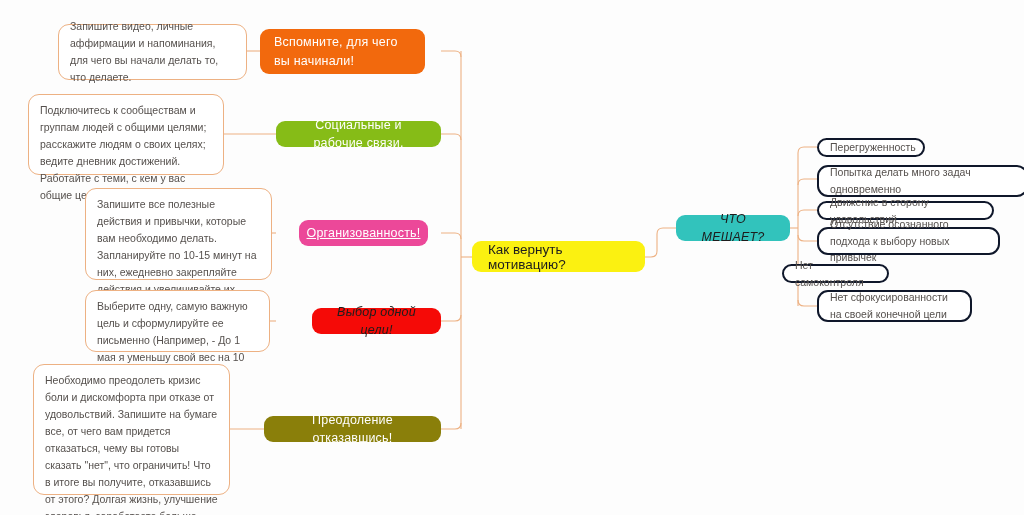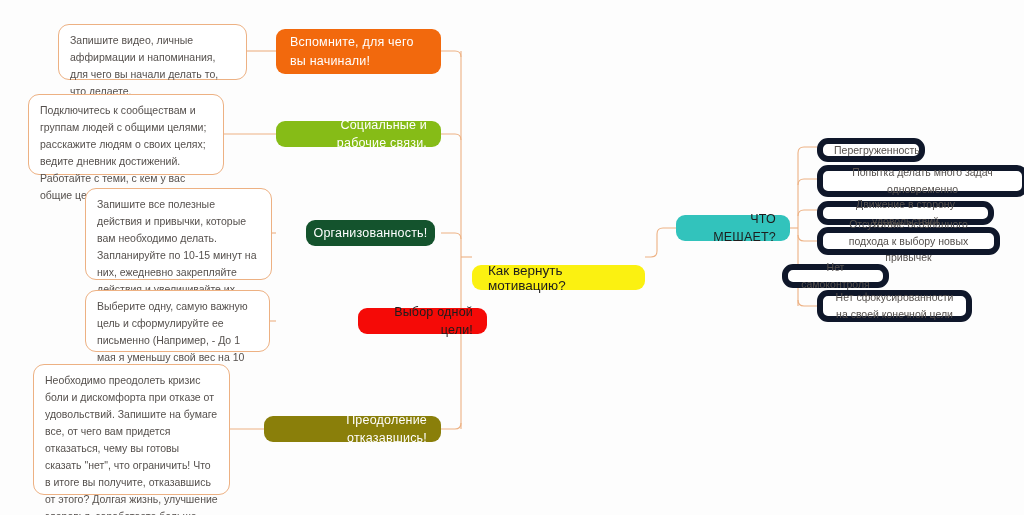--- a/index.html
+++ b/index.html
@@ -32,22 +32,22 @@
   }
   
   .branch {
     justify-content: center;
     padding: 6px 14px;
     font-size: 12.5px;
     letter-spacing: .2px;
     color: #ffffff;
     border-radius: 9px;
   }
-  .branch.dark-text { color: #1d1d1d; }
-  .branch .label { line-height: 1.45; text-align: right; }
+  .branch.dark-text { color: #1d1d1d; font-style: italic; }
+  .branch .label { line-height: 1.45; text-align: center; }
   .branch.left-align .label { text-align: left; width: 100%; }
 
   
   .central {
     justify-content: center;
     padding: 8px 16px;
     font-size: 13.5px;
     color: #1d1d1d;
     background: #fbf111;
     border-radius: 9px;
@@ -60,27 +60,26 @@
     border-radius: 11px;
     padding: 7px 11px;
     font-size: 10.5px;
     line-height: 1.62;
     color: #55504d;
   }
   .callout .label { display: block; }
 
   .leaf {
     background: #ffffff;
-    border: 6px solid #0f172a;
+    border: 2px solid #0f172a;
     border-radius: 11px;
     padding: 6px 11px;
     font-size: 10.5px;
     line-height: 1.6;
     color: #55504d;
-    text-align: center;
   }
 </style>
 </head>
 <body>
 
 <div id="canvas">
 
   <svg id="wires" viewBox="0 0 1024 515" xmlns="http://www.w3.org/2000/svg">
     <g fill="none" stroke="#edb183" stroke-width="1.1">
 
@@ -108,46 +107,46 @@
 
       <path d="M817,147 L804,147 Q798,147 798,153"></path>
       <path d="M817,179 L804,179 Q798,179 798,185"></path>
       <path d="M817,210 L804,210 Q798,210 798,216"></path>
       <path d="M817,241 L804,241 Q798,241 798,235"></path>
       <path d="M817,273 L804,273 Q798,273 798,267"></path>
       <path d="M817,306 L804,306 Q798,306 798,300"></path>
     </g>
   </svg>
 
-  <div class="node central" style="left:472px; top:241px; width:173px; height:25px;margin-top:24px;">
+  <div class="node central" style="left:472px; top:241px; width:173px; height:31px;">
     <span class="label">Как вернуть мотивацию?</span>
   </div>
 
-  <div class="node branch left-align" style="left:276px; top:29px; width:165px; height:45px; background:#f2690d;">
+  <div class="node branch left-align" style="left:260px; top:29px; width:165px; height:45px; background:#f2690d;">
     <span class="label">Вспомните, для чего вы начинали!</span>
   </div>
-  <div class="node callout" style="left:58px; top:24px; width:189px; height:56px; align-items:flex-start;">
+  <div class="node callout" style="left:58px; top:24px; width:189px; height:56px; align-items:center;">
     <span class="label">Запишите видео, личные аффирмации и напоминания, для чего вы начали делать то, что делаете.</span>
   </div>
 
   <div class="node branch" style="left:276px; top:121px; width:165px; height:26px; background:#86bc17;">
     <span class="label">Социальные и рабочие связи.</span>
   </div>
   <div class="node callout" style="left:28px; top:94px; width:196px; height:81px; align-items:flex-start;">
     <span class="label">Подключитесь к сообществам и группам людей с общими целями; расскажите людям о своих целях; ведите дневник достижений. Работайте с теми, с кем у вас общие цели и взгляды.</span>
   </div>
 
-  <div class="node branch" style="left:306px; top:220px; width:129px; height:26px; background:#14532d;">
+  <div class="node branch" style="left:299px; top:220px; width:129px; height:26px; background:#ec4899;text-decoration:underline;">
     <span class="label">Организованность!</span>
   </div>
   <div class="node callout" style="left:85px; top:188px; width:187px; height:92px; align-items:flex-start;">
     <span class="label">Запишите все полезные действия и привычки, которые вам необходимо делать. Запланируйте по 10-15 минут на них, ежедневно закрепляйте действия и увеличивайте их число. Поощряйте себя за их выполнение.</span>
   </div>
 
-  <div class="node branch dark-text" style="left:312px; top:308px; width:129px; height:26px; background:#f50a07;margin-left:46px;">
+  <div class="node branch dark-text" style="left:312px; top:308px; width:129px; height:26px; background:#f50a07;">
     <span class="label">Выбор одной цели!</span>
   </div>
   <div class="node callout" style="left:85px; top:290px; width:185px; height:62px; align-items:flex-start;">
     <span class="label">Выберите одну, самую важную цель и сформулируйте ее письменно (Например, - До 1 мая я уменьшу свой вес на 10 кг)</span>
   </div>
 
   <div class="node branch" style="left:264px; top:416px; width:177px; height:26px; background:#8a7f0a;">
     <span class="label">Преодоление отказавшись!</span>
   </div>
   <div class="node callout" style="left:33px; top:364px; width:197px; height:131px; align-items:flex-start;">

